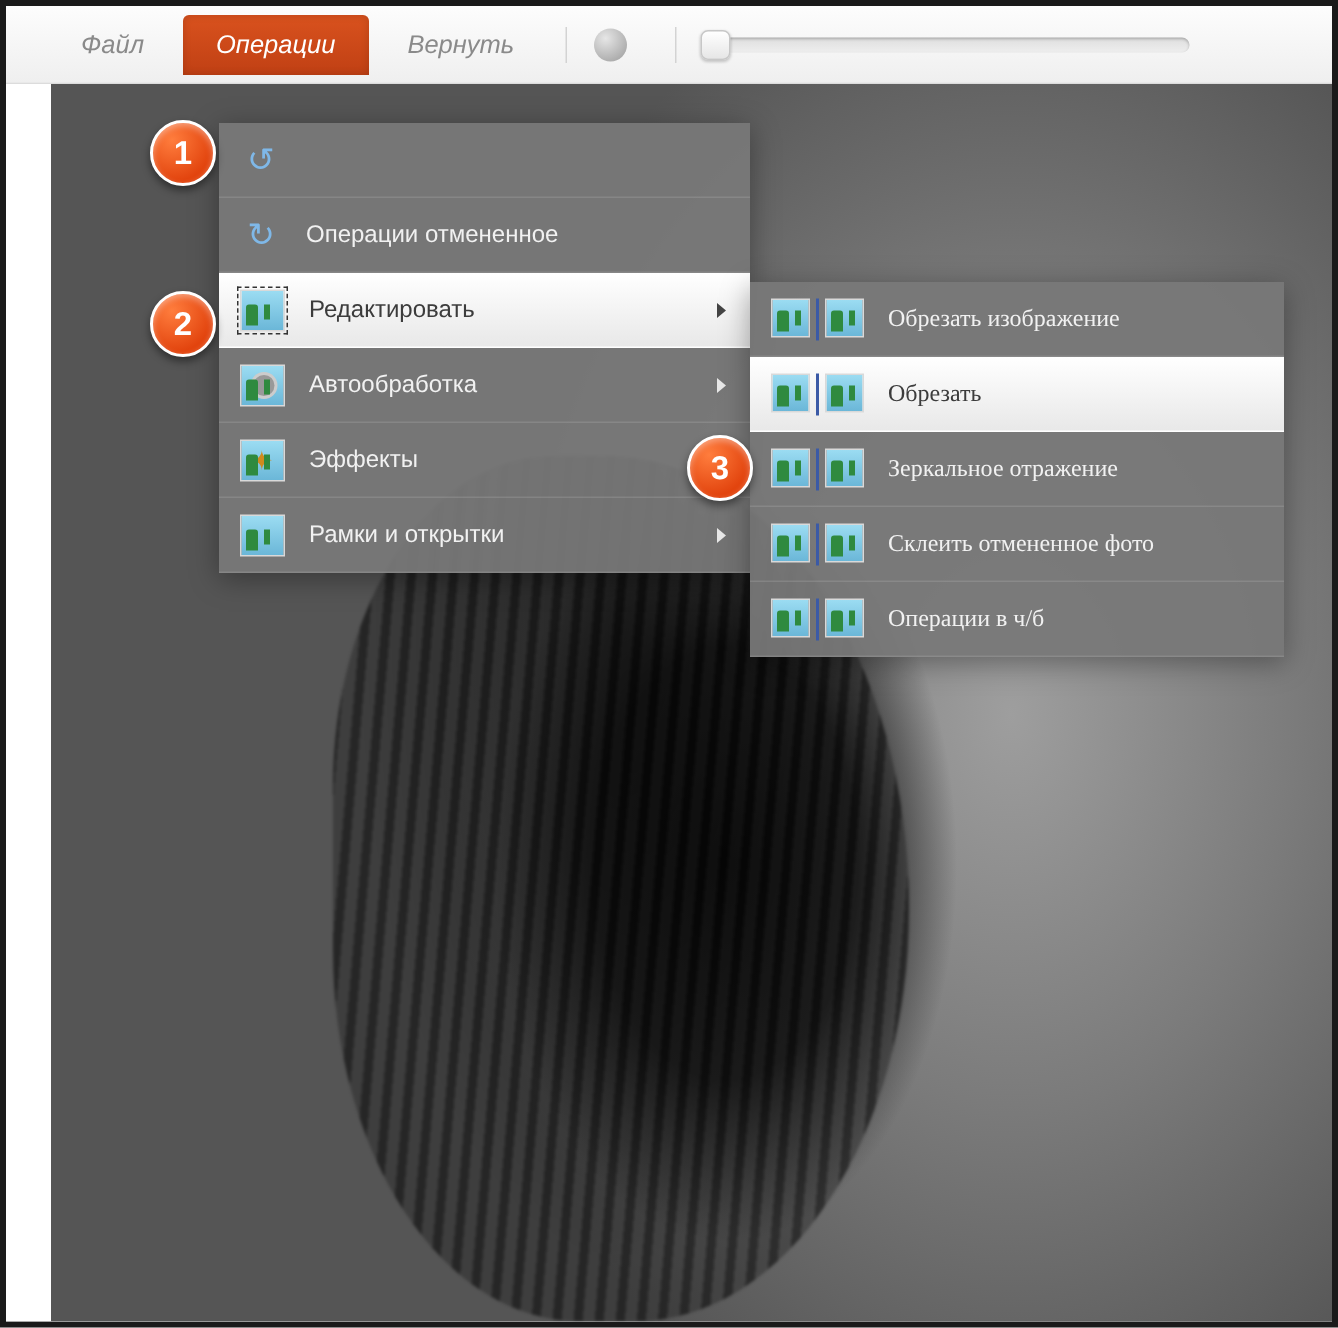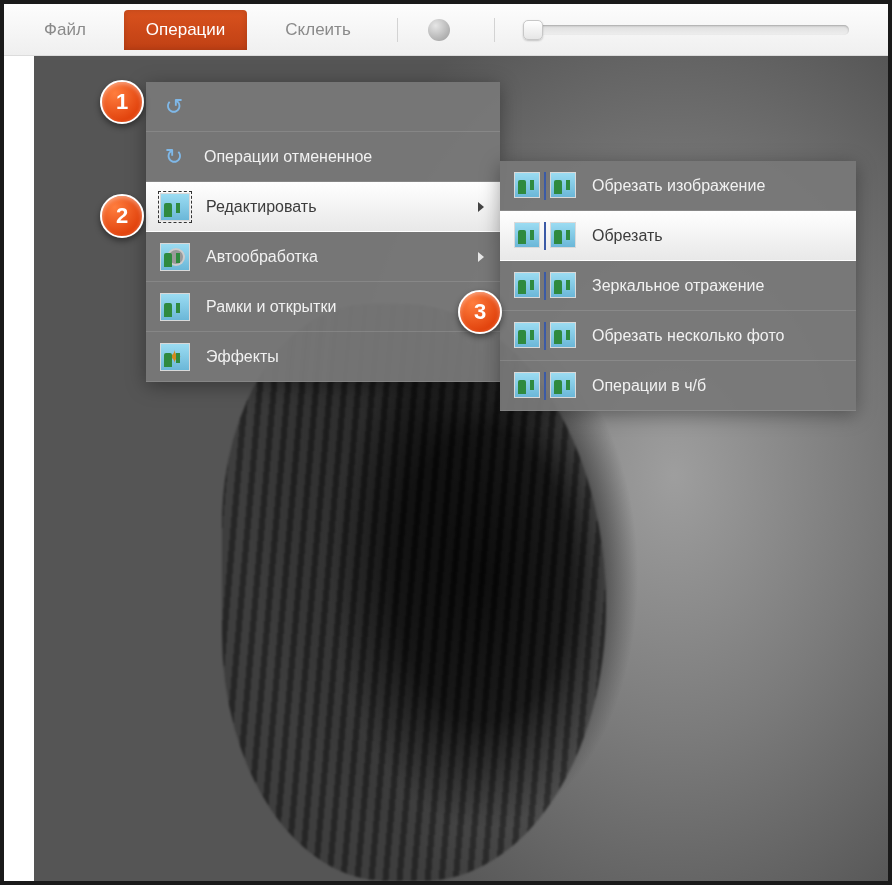--- a/index.html
+++ b/index.html
@@ -18,24 +18,25 @@
       background: #fff;
       position: relative;
       overflow: hidden;
     }
     .menubar {
       height: 52px;
       background: linear-gradient(#fdfdfd, #efefef);
       border-bottom: 1px solid #dcdcdc;
       display: flex;
       align-items: center;
-      padding: 0 18px;
-      gap: 16px;
+      padding: 0 28px;
+      gap: 4px;
       position: relative;
       z-index: 5;
+      font-style: italic;
     }
     .menu-item {
       padding: 10px 22px;
       font-size: 17px;
       color: #8a8a8a;
       cursor: pointer;
     }
     .menu-item.active {
       background: linear-gradient(#d9521e, #c04014);
       color: #fff;
@@ -130,21 +131,21 @@
       content:"✦"; position:absolute; left:6px; top:2px; font-size:18px; color:#d08a1e;
     }
     .dd-icon.selected{ outline:1px dashed #333; outline-offset:1px; }
     .undo-ico,.redo-ico{
       width:28px;height:28px; flex:none; display:flex;align-items:center;justify-content:center;
       font-size:22px;
     }
     .undo-ico{ color:#7fb8e8; transform:scaleX(-1);}
     .redo-ico{ color:#7fb8e8;}
     
-    .dropdown.submenu { top:157px; left:496px; width:356px; }
+    .dropdown.submenu { top:184px; left:496px; width:356px;font-family:Liberation Serif, serif; }
     .sub-icons {
       display:flex; gap:4px; flex:none;
     }
     .sub-icons .dd-icon { width:26px; height:26px; }
     .sub-icons .sep { width:2px; background:#3b5aa6; height:28px; }
     
     .callout {
       position:absolute;
       width:44px;height:44px;border-radius:50%;
       background: radial-gradient(circle at 32% 28%, #ff7d3d, #e2440e 70%);
@@ -159,21 +160,21 @@
     .c3{ top:286px; left:454px; }
   </style>
 </head>
 <body>
 
 <div class="app">
 
   <div class="menubar">
     <div class="menu-item">Файл</div>
     <div class="menu-item active">Операции</div>
-    <div class="menu-item">Склеить</div>
+    <div class="menu-item">Вернуть</div>
     <span class="menu-sep"></span>
     <span class="globe-icon"></span>
     <span class="menu-sep"></span>
     <div class="slider-wrap">
       <div class="slider-track">
         <div class="slider-thumb"></div>
       </div>
     </div>
   </div>
 
@@ -193,28 +194,28 @@
       <span class="dd-icon selected"></span>
       <span>Редактировать</span>
       <span class="chev"></span>
     </div>
     <div class="dd-item">
       <span class="dd-icon gear"></span>
       <span>Автообработка</span>
       <span class="chev"></span>
     </div>
     <div class="dd-item">
+      <span class="dd-icon star"></span>
+      <span>Эффекты</span>
+    </div>
+    <div class="dd-item">
       <span class="dd-icon"></span>
       <span>Рамки и открытки</span>
       <span class="chev"></span>
     </div>
-    <div class="dd-item">
-      <span class="dd-icon star"></span>
-      <span>Эффекты</span>
-    </div>
   </div>
 
   <div class="dropdown submenu">
     <div class="dd-item">
       <span class="sub-icons">
         <span class="dd-icon"></span>
           <span class="sep"></span>
           <span class="dd-icon"></span>
       </span>
       <span>Обрезать изображение</span>
@@ -234,21 +235,21 @@
           <span class="dd-icon"></span>
       </span>
       <span>Зеркальное отражение</span>
     </div>
     <div class="dd-item">
       <span class="sub-icons">
         <span class="dd-icon"></span>
           <span class="sep"></span>
           <span class="dd-icon"></span>
       </span>
-      <span>Обрезать несколько фото</span>
+      <span>Склеить отмененное фото</span>
     </div>
     <div class="dd-item">
       <span class="sub-icons">
         <span class="dd-icon"></span>
           <span class="sep"></span>
           <span class="dd-icon"></span>
       </span>
       <span>Операции в ч/б</span>
     </div>
   </div>

